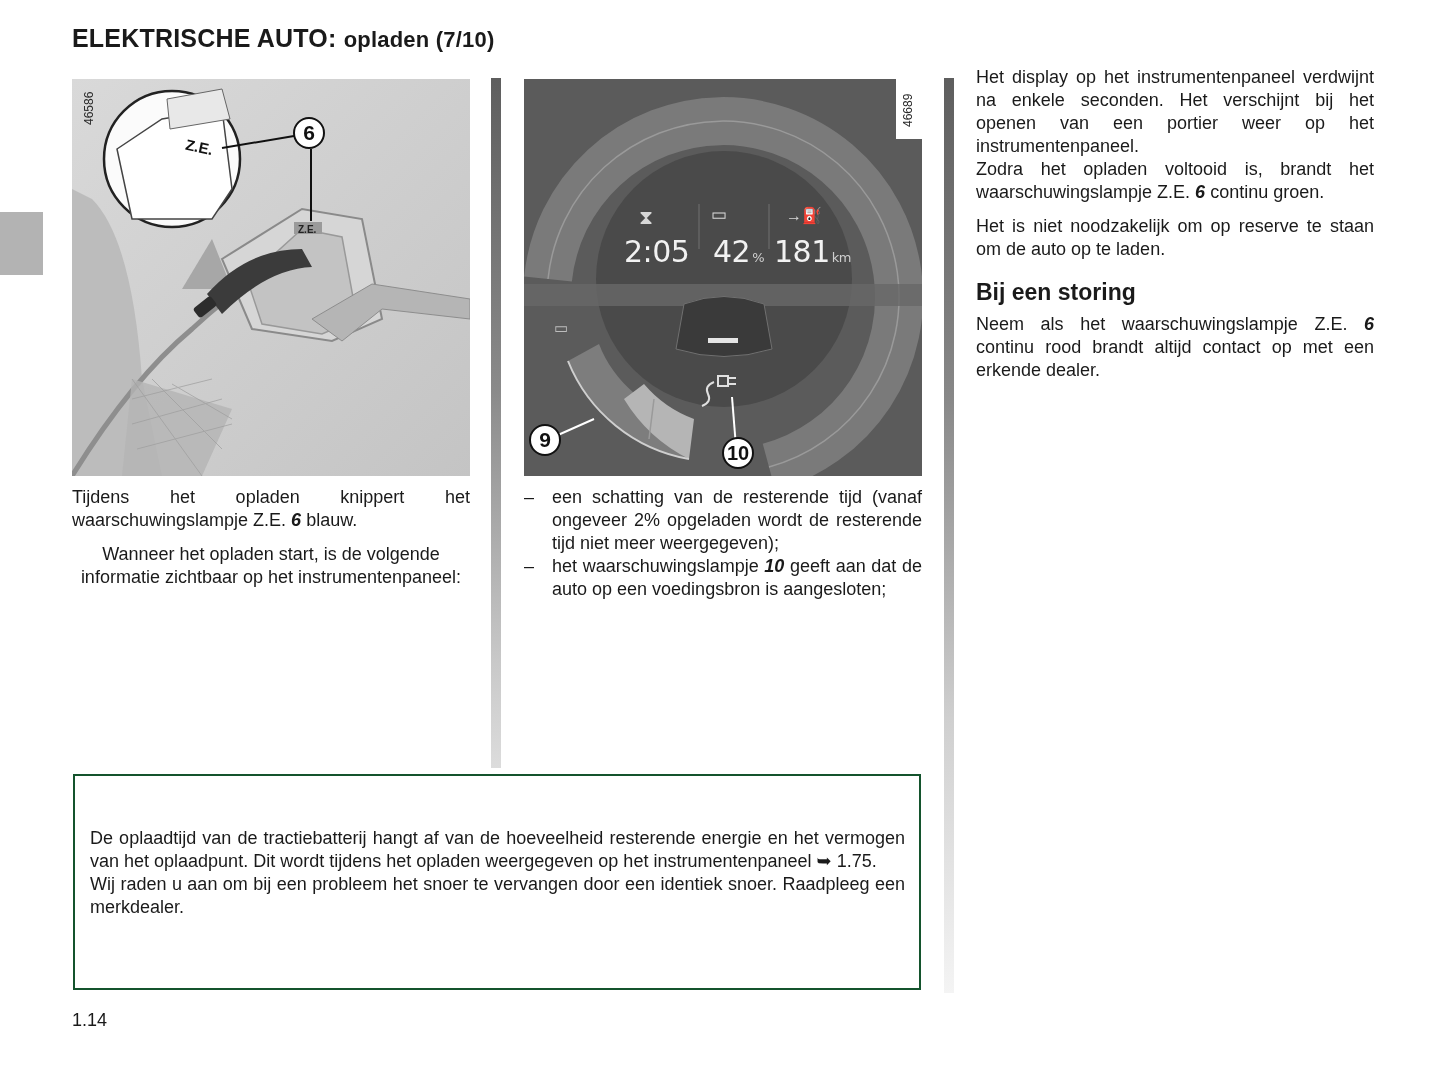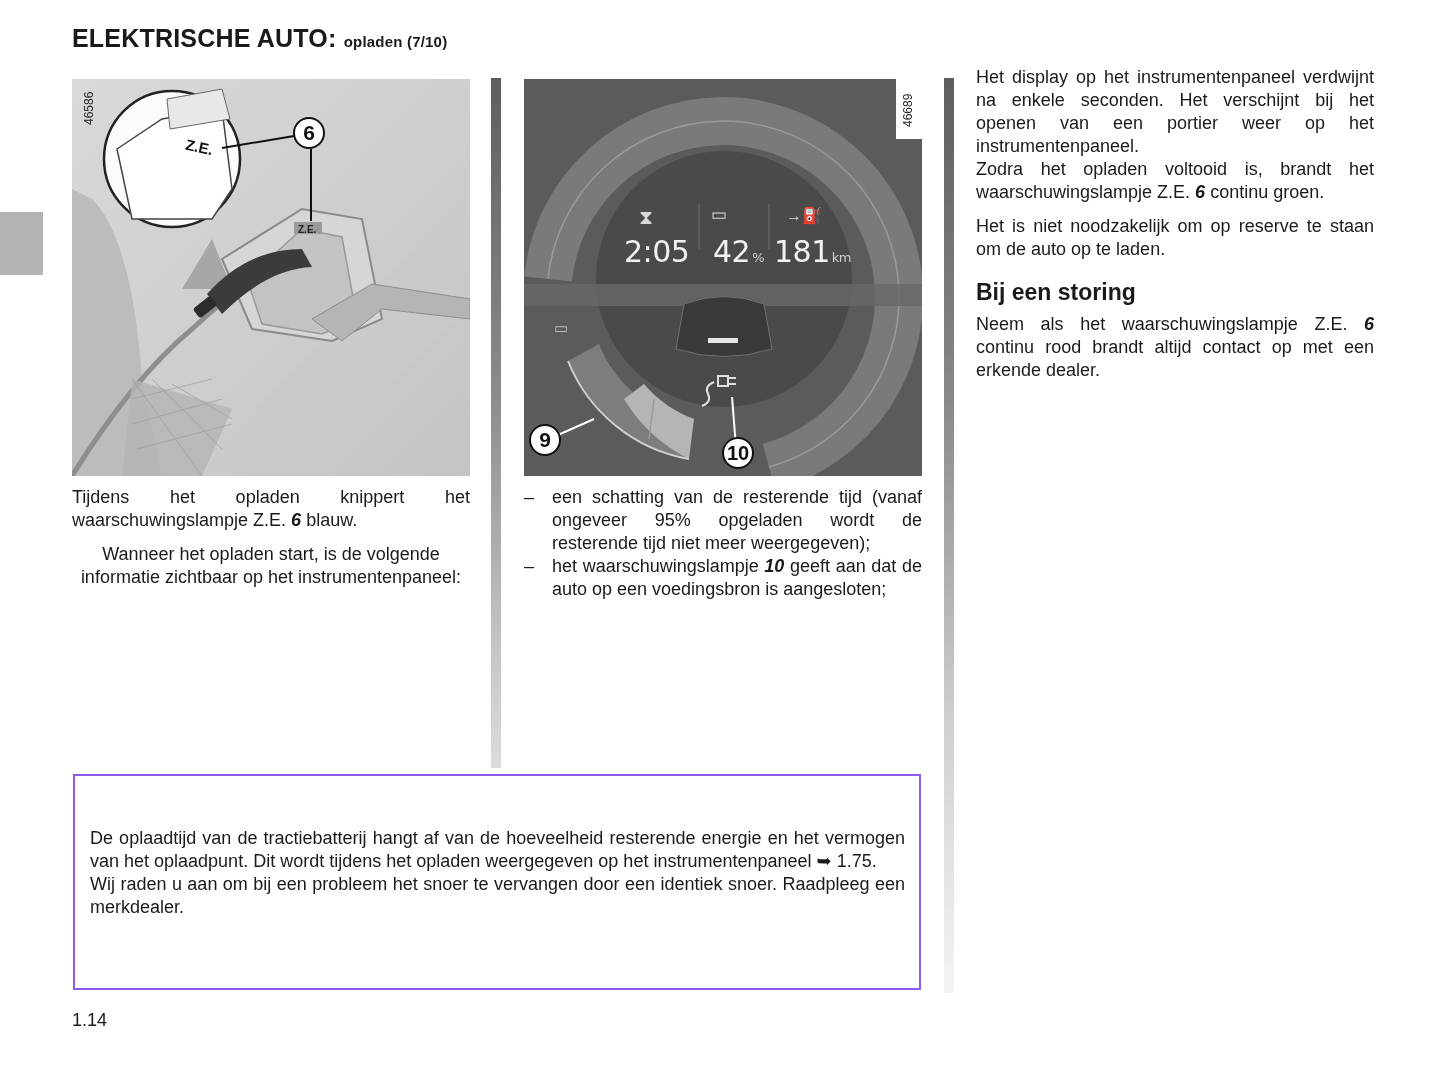--- a/index.html
+++ b/index.html
@@ -1,20 +1,20 @@
 <!DOCTYPE html>
 <html><head>
 <meta charset="utf-8">
 <style>
   html, body { margin:0; padding:0; background:#ffffff; }
   body { width:1445px; height:1070px; position:relative; overflow:hidden;
          font-family:"Liberation Sans", sans-serif; color:#1a1a1a; }
 
   .page-title { position:absolute; left:72px; top:24px; font-weight:bold; font-size:25px; letter-spacing:0.2px; white-space:nowrap; }
-  .page-title .sub { font-size:15px; }
+  .page-title .sub { font-size:22px; }
 
   .thumb-tab { position:absolute; left:0; top:212px; width:43px; height:63px; background:#b3b3b3; }
 
   .divider { position:absolute; width:10px; background:linear-gradient(to bottom,#5e5e5e 0%,#8a8a8a 45%,#c9c9c9 85%,#dcdcdc 100%); }
   .divider.d1 { left:491px; top:78px; height:690px; }
   .divider.d2 { left:944px; top:78px; height:915px; background:linear-gradient(to bottom,#5e5e5e 0%,#888 35%,#cfcfcf 70%,#f4f4f4 100%); }
 
   .figure { position:absolute; overflow:hidden; }
   .fig1 { left:72px; top:79px; width:398px; height:397px; background:#cfcfcf; }
   .fig2 { left:524px; top:79px; width:398px; height:397px; background:#5c5c5c; }
@@ -37,21 +37,21 @@
   .list { margin:0; padding:0; list-style:none; }
   .list li { position:relative; padding-left:28px; }
   .list li::before { content:"–"; position:absolute; left:0; }
 
   .col1 { left:72px; top:486px; width:398px; }
   .col2 { left:524px; top:486px; width:398px; }
   .col3 { left:976px; top:66px; width:398px; }
 
   .heading { font-weight:bold; font-size:23px; margin:20px 0 9px 0; }
 
-  .note-box { position:absolute; left:73px; top:774px; width:848px; height:216px; border:2px solid #8b5cf6; box-sizing:border-box; }
+  .note-box { position:absolute; left:73px; top:774px; width:848px; height:216px; border:2px solid #14532d; box-sizing:border-box; }
   .note-box .note-text { position:absolute; left:15px; top:51px; width:815px; font-size:18px; line-height:23px; text-align:justify; }
   .note-box p { margin:0; }
 
   .page-number { position:absolute; left:72px; top:1010px; font-size:18px; }
 </style>
 </head>
 <body>
 
 <div class="page-title">
   <span>ELEKTRISCHE AUTO:</span>
@@ -139,21 +139,21 @@
   <div class="callout" style="left:198px;top:358px;font-size:20px;">10</div>
 </div>
 
 <div class="text col1">
   <p><span>Tijdens het opladen knippert het waarschuwingslampje Z.E.</span> <b class="num">6</b> <span>blauw.</span></p>
   <p style="margin-bottom:16px;text-align:center;">Wanneer het opladen start, is de volgende informatie zichtbaar op het instrumentenpaneel:</p>
 </div>
 
 <div class="text col2">
   <ul class="list">
-    <li>een schatting van de resterende tijd (vanaf ongeveer 95% opgeladen wordt de resterende tijd niet meer weergegeven);</li>
+    <li>een schatting van de resterende tijd (vanaf ongeveer 2% opgeladen wordt de resterende tijd niet meer weergegeven);</li>
     <li><span>het waarschuwingslampje</span> <b class="num">10</b> <span>geeft aan dat de auto op een voedingsbron is aangesloten;</span></li>
   </ul>
 </div>
 
 <div class="text col3">
   <p style="margin-bottom:0;">Het display op het instrumentenpaneel verdwijnt na enkele seconden. Het verschijnt bij het openen van een portier weer op het instrumentenpaneel.</p>
   <p><span>Zodra het opladen voltooid is, brandt het waarschuwingslampje Z.E.</span> <b class="num">6</b> <span>continu groen.</span></p>
   <p>Het is niet noodzakelijk om op reserve te staan om de auto op te laden.</p>
   <div class="heading">Bij een storing</div>
   <p><span>Neem als het waarschuwingslampje Z.E.</span> <b class="num">6</b> <span>continu rood brandt altijd contact op met een erkende dealer.</span></p>

